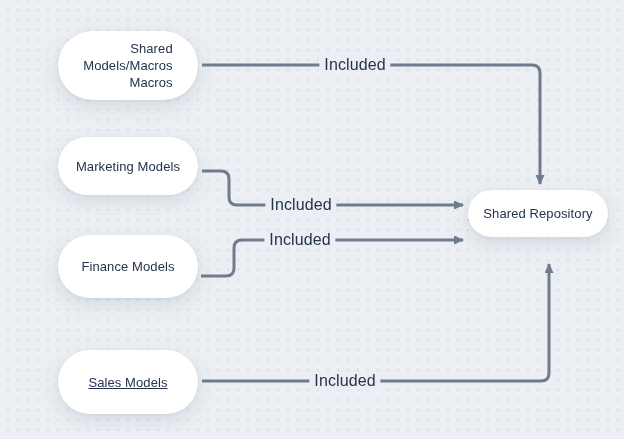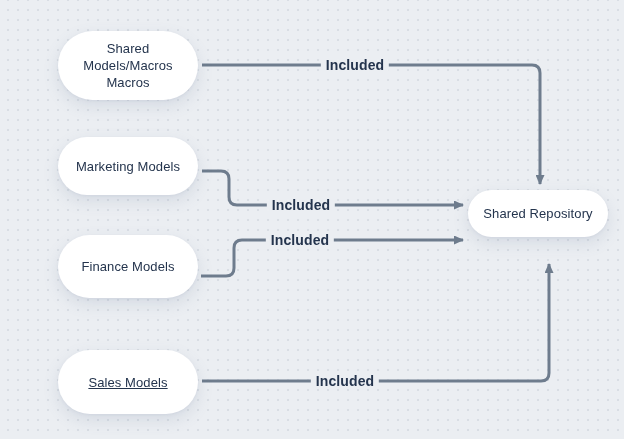--- a/index.html
+++ b/index.html
@@ -28,32 +28,32 @@
     position:absolute;
     background:var(--node-fill);
     border-radius:35px;
     display:flex;align-items:center;justify-content:center;
     text-align:center;
     color:var(--text);
     font-size:13px;font-weight:500;line-height:17px;
     box-shadow:0 6px 16px rgba(98,116,148,0.16), 0 1px 3px rgba(98,116,148,0.08);
     letter-spacing:0.1px;
   }
-  .node span{display:block;}
+  .node span{display:block;text-align:right;}
   .node-1{left:58px;top:31px;width:140px;height:69px;}
   .node-2{left:58px;top:137px;width:140px;height:58px;}
   .node-3{left:58px;top:235px;width:140px;height:63px;}
   .node-4{left:58px;top:350px;width:140px;height:64px;text-decoration:underline;}
   .node-5{left:468px;top:190px;width:140px;height:47px;}
   .edge-label{
     position:absolute;
     transform:translate(-50%,-50%);
     background:var(--background);
     padding:0 5px;
-    font-size:14px;font-weight:700;
+    font-size:16px;font-weight:400;
     color:var(--text);
     white-space:nowrap;
     letter-spacing:0.1px;
   }
   .edge-label-1{left:355px;top:65px;}
   .edge-label-2{left:301px;top:205px;}
   .edge-label-3{left:300px;top:240px;}
   .edge-label-4{left:345px;top:381px;}
 </style>
 </head>

